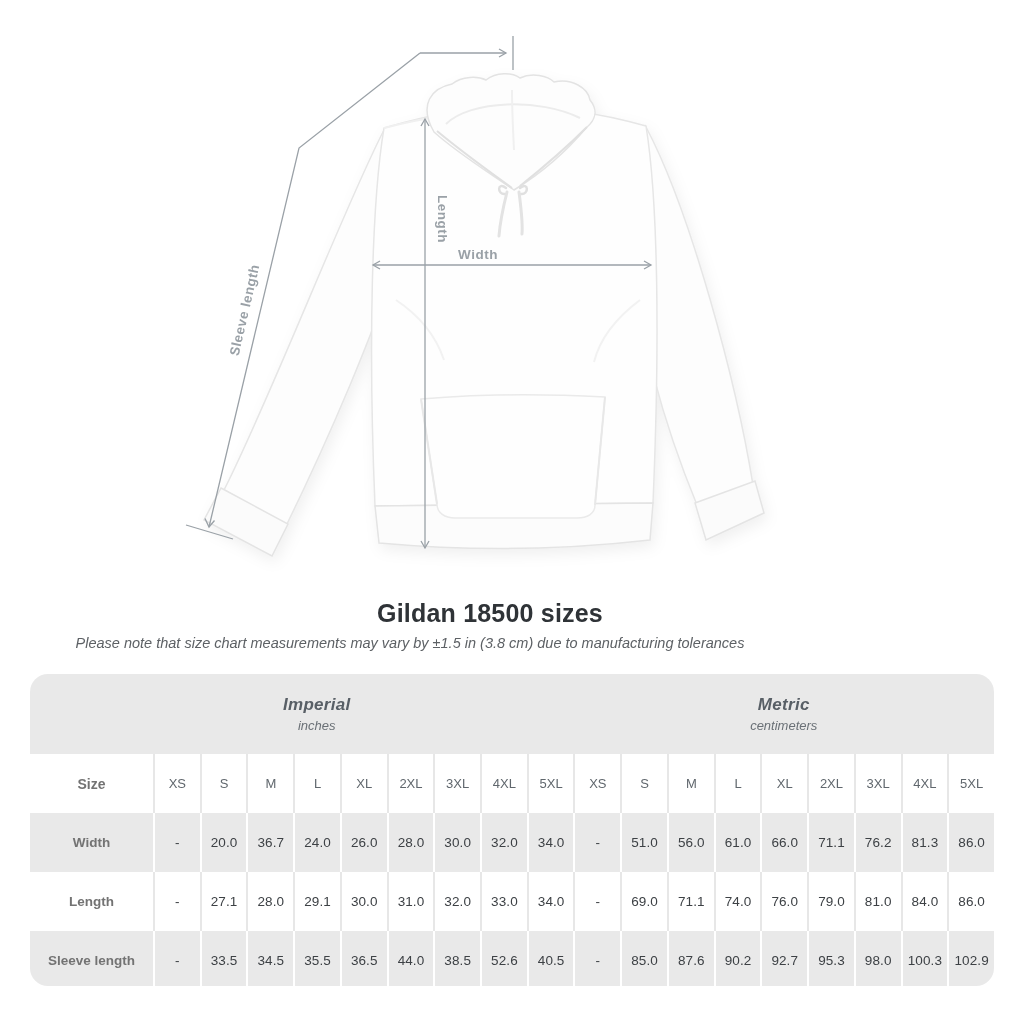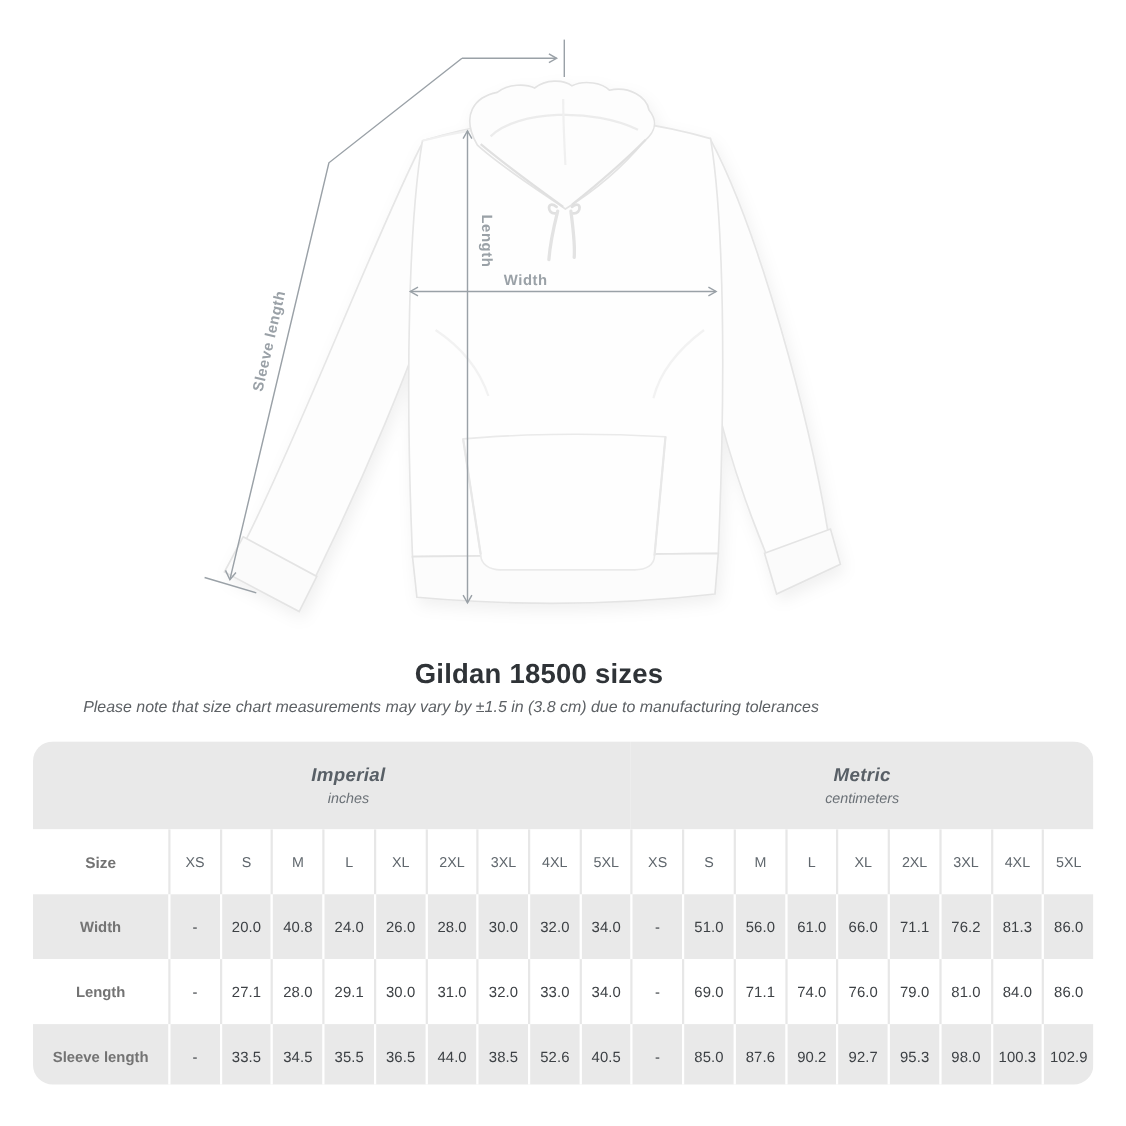--- a/index.html
+++ b/index.html
@@ -135,21 +135,21 @@
       <div class="c hdr">M</div>
       <div class="c hdr">L</div>
       <div class="c hdr">XL</div>
       <div class="c hdr">2XL</div>
       <div class="c hdr">3XL</div>
       <div class="c hdr">4XL</div>
       <div class="c hdr">5XL</div>
       <div class="c gray first lbl">Width</div>
       <div class="c gray val">-</div>
       <div class="c gray val">20.0</div>
-      <div class="c gray val">40.8</div>
+      <div class="c gray val">36.7</div>
       <div class="c gray val">24.0</div>
       <div class="c gray val">26.0</div>
       <div class="c gray val">28.0</div>
       <div class="c gray val">30.0</div>
       <div class="c gray val">32.0</div>
       <div class="c gray val">34.0</div>
       <div class="c gray val">-</div>
       <div class="c gray val">51.0</div>
       <div class="c gray val">56.0</div>
       <div class="c gray val">61.0</div>

